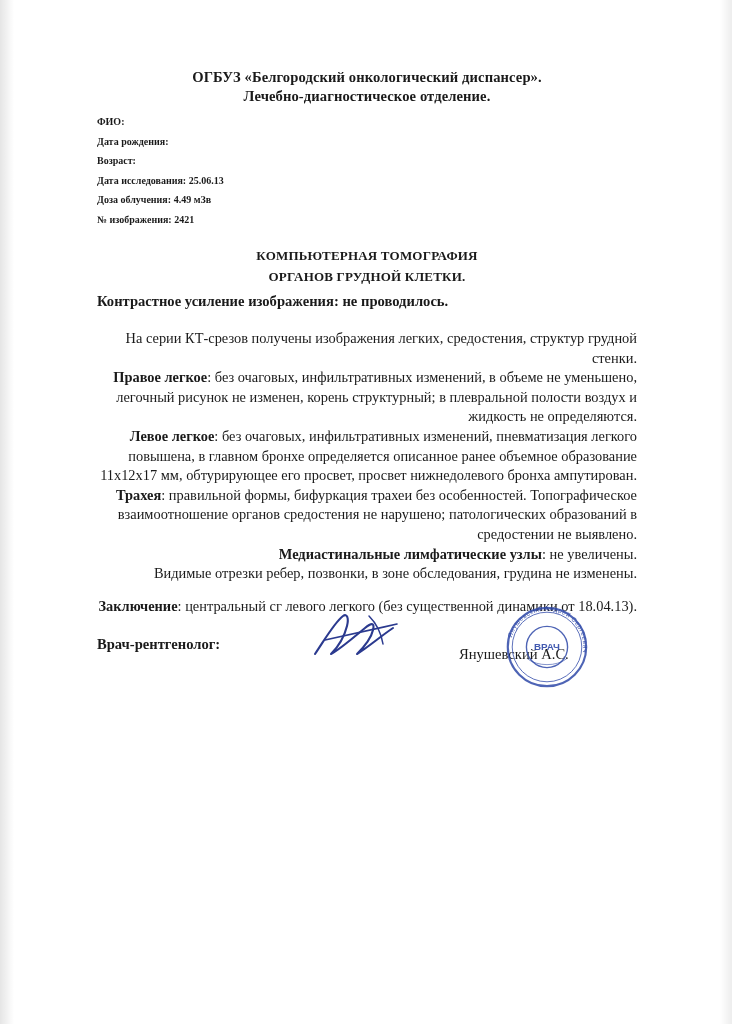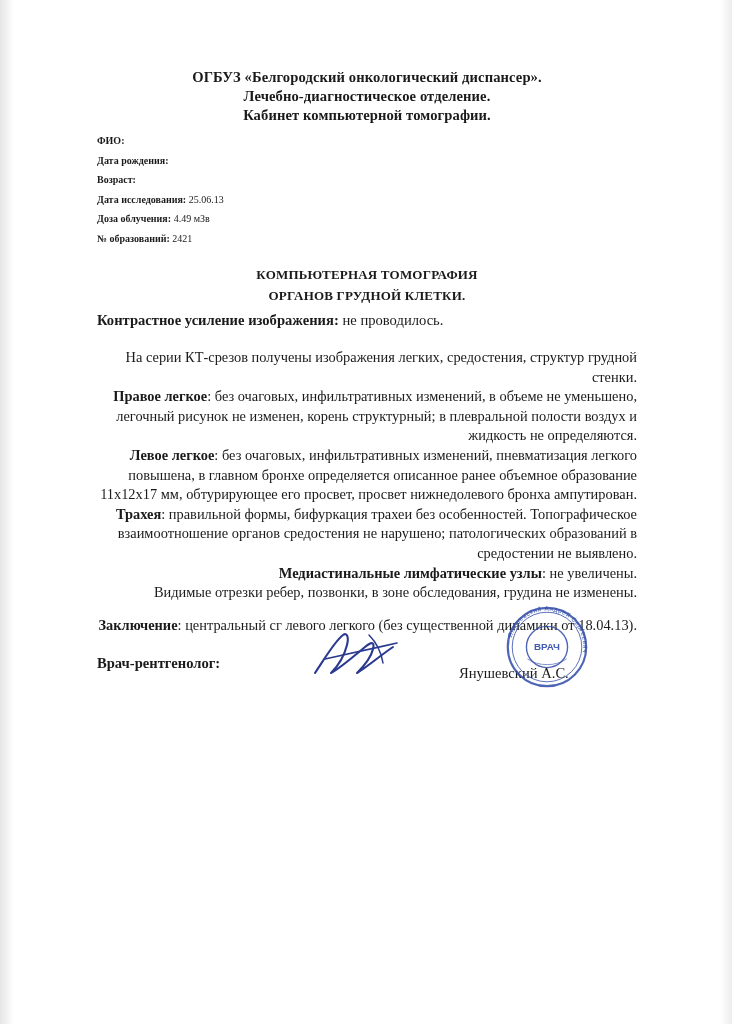--- a/index.html
+++ b/index.html
@@ -61,21 +61,21 @@
     font-size: 10px;
     line-height: 19.5px;
   }
   .field-row {
     white-space: nowrap;
   }
   .lbl {
     font-weight: bold;
   }
   .val {
-    font-weight: normal;
+    font-weight: bold;
     margin-top: 36px;
   }
   .title {
     text-align: center;
     font-weight: bold;
     font-size: 13px;
     line-height: 21px;
     margin-top: 16px;
     letter-spacing: 0.2px;
   }
@@ -141,21 +141,20 @@
 <body>
 
 <div class="page">
   <div class="sheet">
 
     <div class="content">
 
       <div class="hdr-block">
         <div class="hdr">ОГБУЗ «Белгородский онкологический диспансер».</div>
         <div class="hdr">Лечебно-диагностическое отделение.</div>
-        <div class="hdr">Кабинет компьютерной томографии.</div>
       </div>
 
       <div class="fields">
         <div class="field-row">
           <span class="lbl">ФИО</span><span class="lbl">:</span>
           <span class="val"></span>
         </div>
         <div class="field-row">
           <span class="lbl">Дата рождения</span><span class="lbl">:</span>
           <span class="val"></span>
@@ -166,21 +165,21 @@
         </div>
         <div class="field-row">
           <span class="lbl">Дата исследования</span><span class="lbl">:</span>
           <span class="val">25.06.13</span>
         </div>
         <div class="field-row">
           <span class="lbl">Доза облучения</span><span class="lbl">:</span>
           <span class="val">4.49 мЗв</span>
         </div>
         <div class="field-row">
-          <span class="lbl">№ образований</span><span class="lbl">:</span>
+          <span class="lbl">№ изображения</span><span class="lbl">:</span>
           <span class="val">2421</span>
         </div>
       </div>
 
       <div class="title">
         <div>КОМПЬЮТЕРНАЯ ТОМОГРАФИЯ</div>
         <div>ОРГАНОВ ГРУДНОЙ КЛЕТКИ.</div>
       </div>
 
       <div class="contrast">

